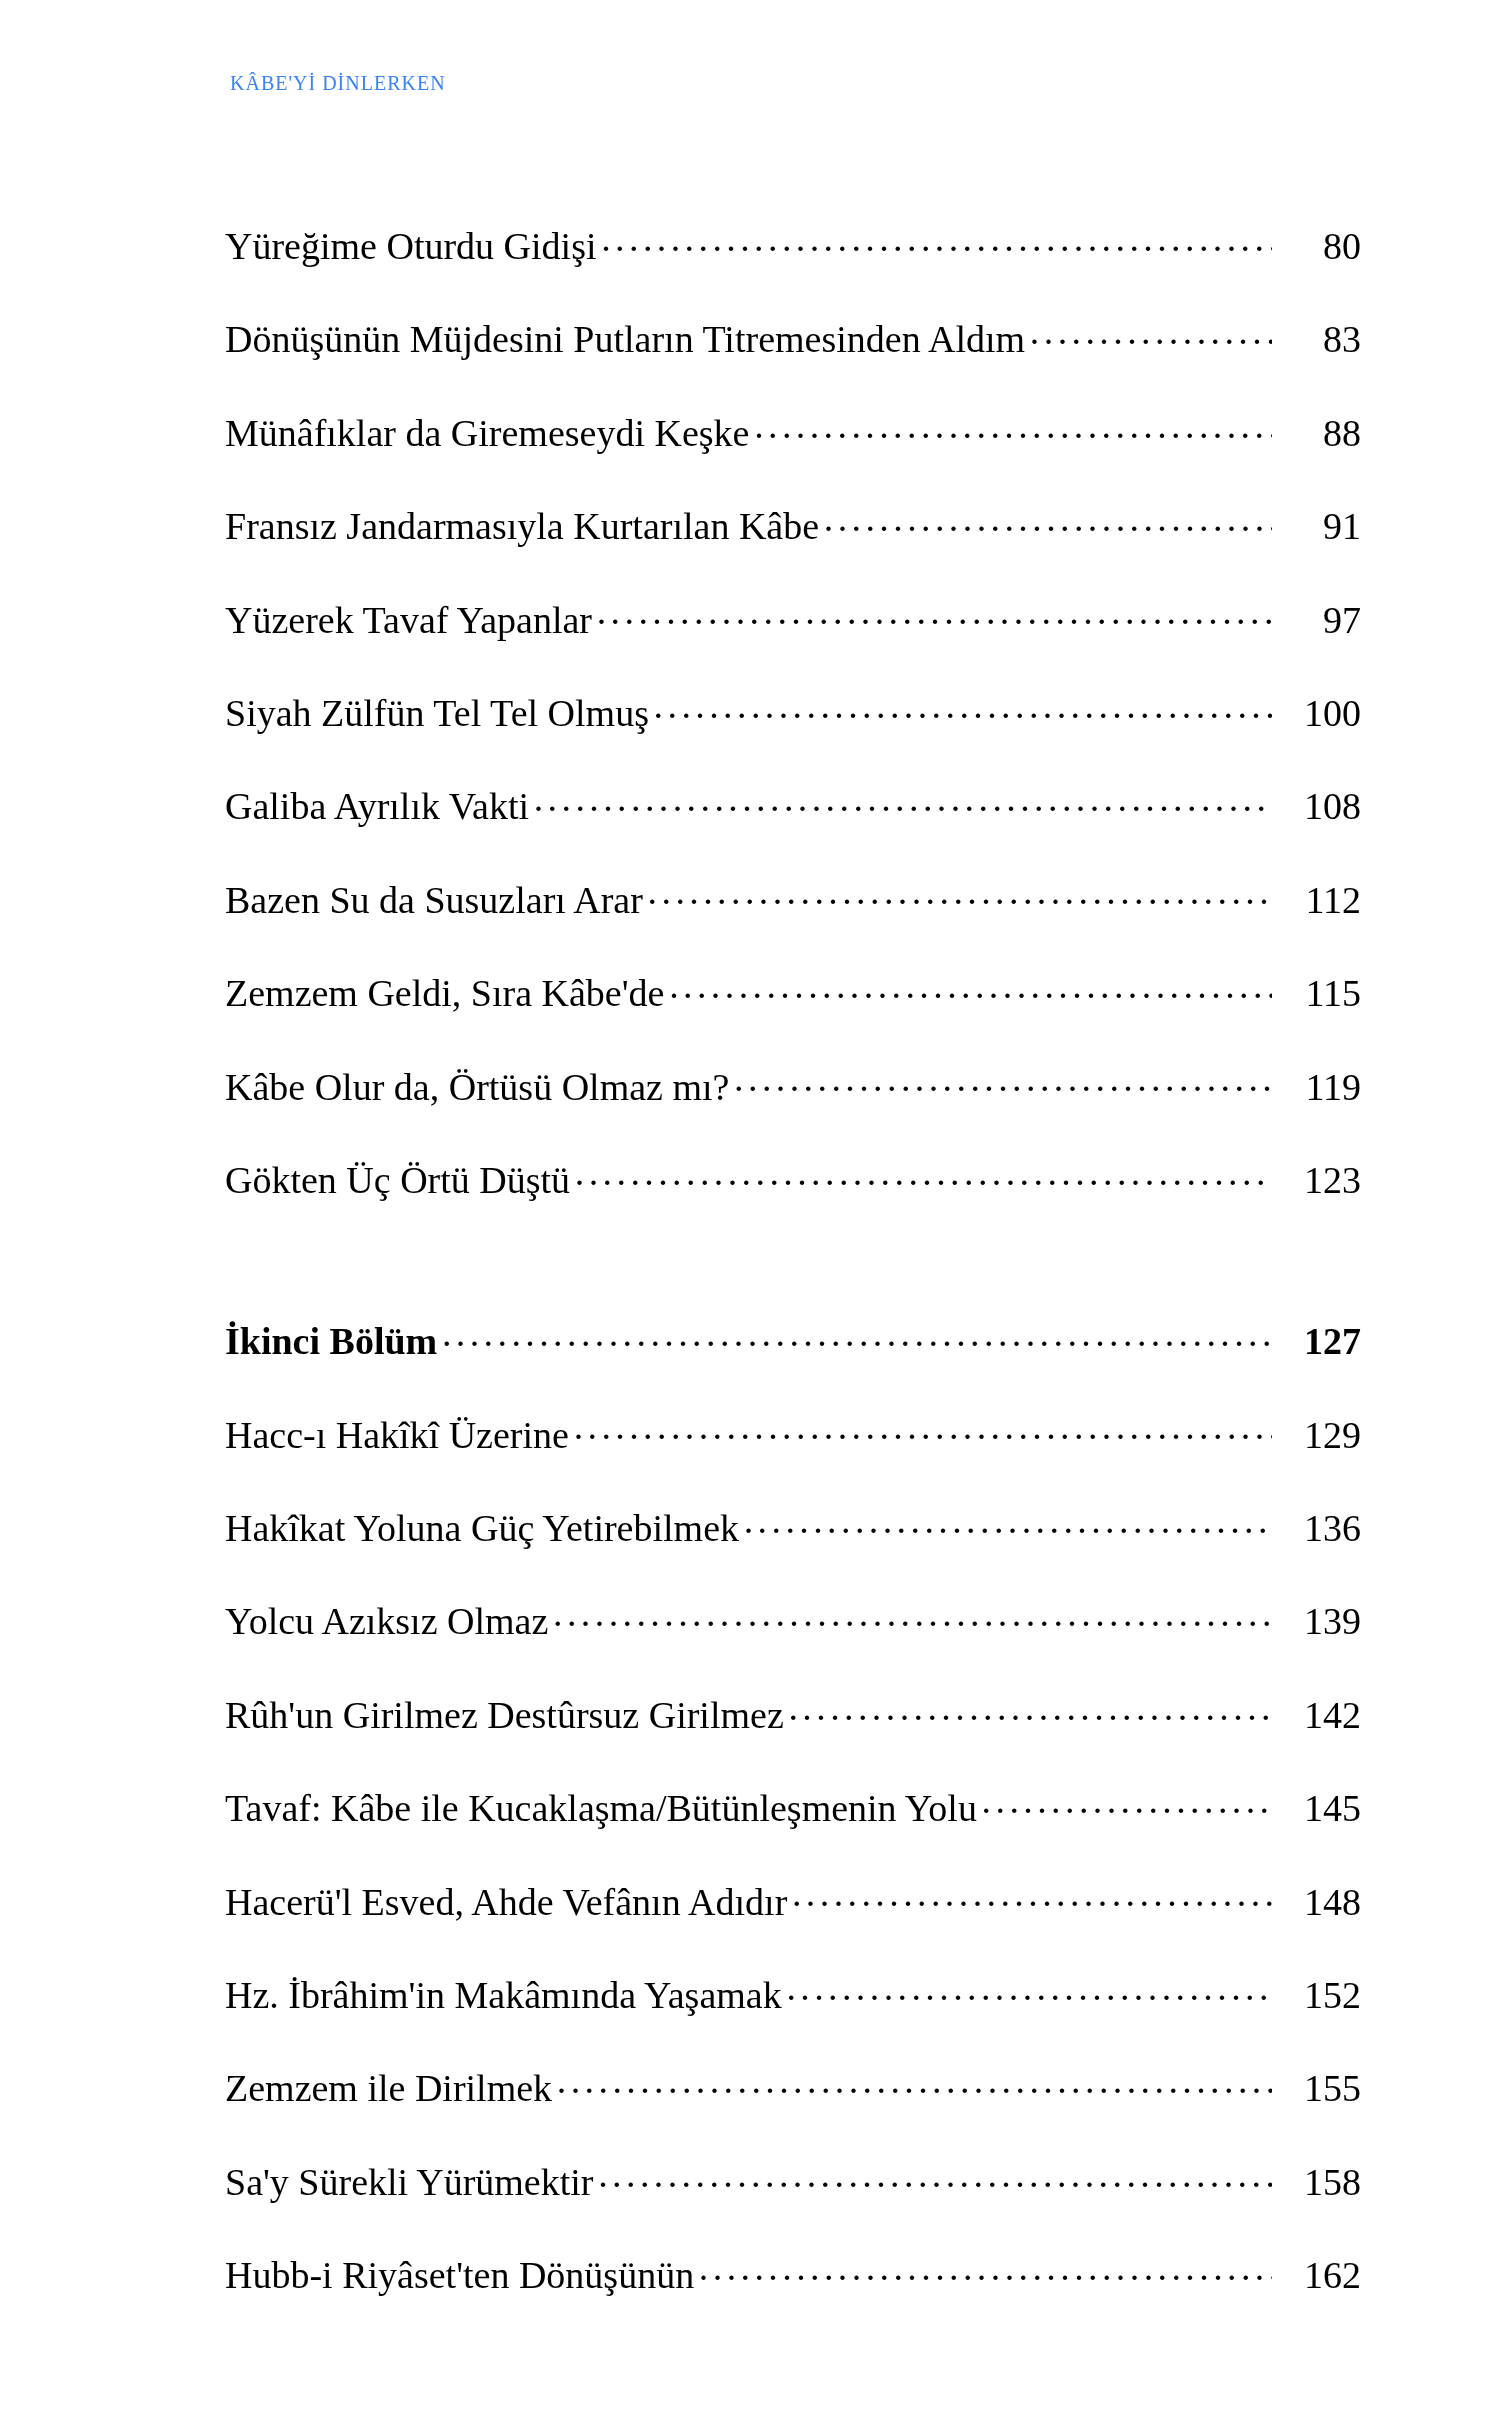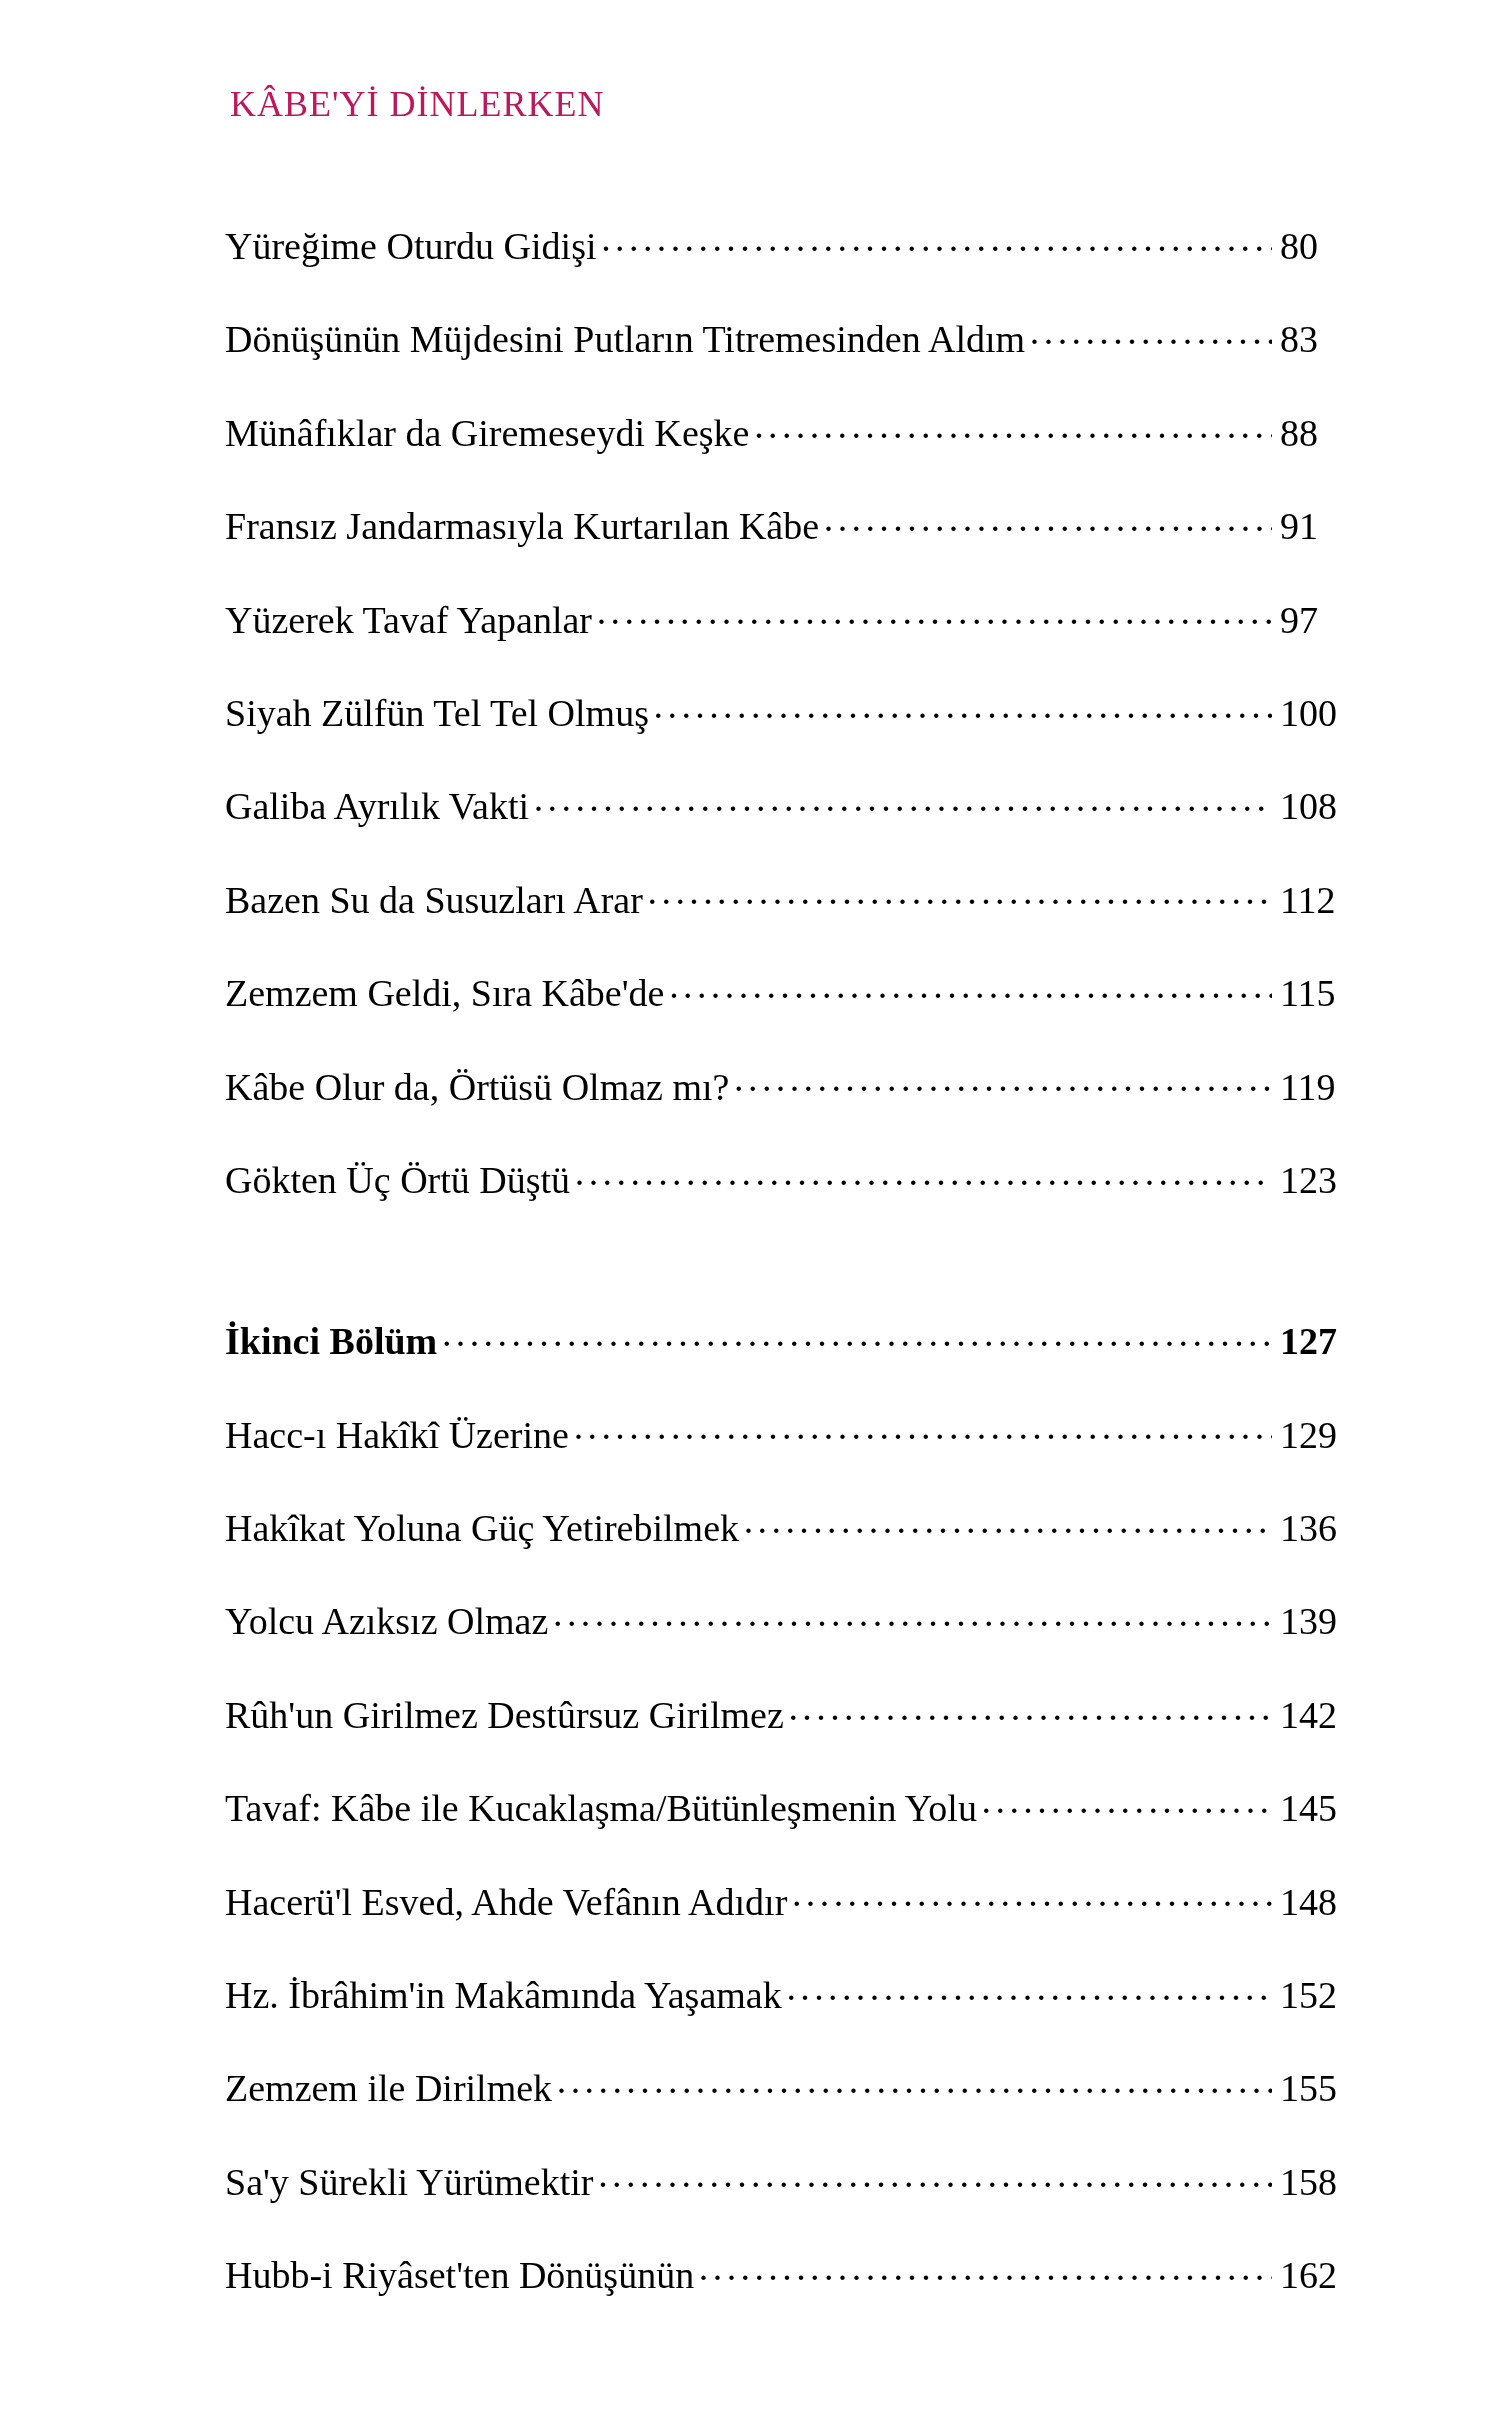--- a/index.html
+++ b/index.html
@@ -18,25 +18,25 @@
     color: #000000;
     font-family: "Liberation Serif", "DejaVu Serif", serif;
     box-sizing: border-box;
     overflow: hidden;
   }
 
   
   .running-header {
     position: absolute;
     left: 230px;
-    top: 83px;
-    font-size: 36px;
+    top: 72px;
+    font-size: 20px;
     letter-spacing: 1px;
     font-weight: 400;
-    color: #be185d;
+    color: #3b82f6;
     white-space: nowrap;
   }
 
   
   .toc {
     position: absolute;
     left: 225px;
     top: 199px;
     width: 1136px;
   }
@@ -80,21 +80,21 @@
     color: #000;
   }
 
   .toc-entry.section .toc-leader::before {
     font-weight: 400;
   }
 
   .toc-page {
     flex: 0 0 auto;
     min-width: 81px;
-    text-align: left;
+    text-align: right;
     padding-left: 5.7px;
     margin-top: 28px;
   }
 
   
   .group-gap {
     height: 68px;
   }
 </style>
 </head>

